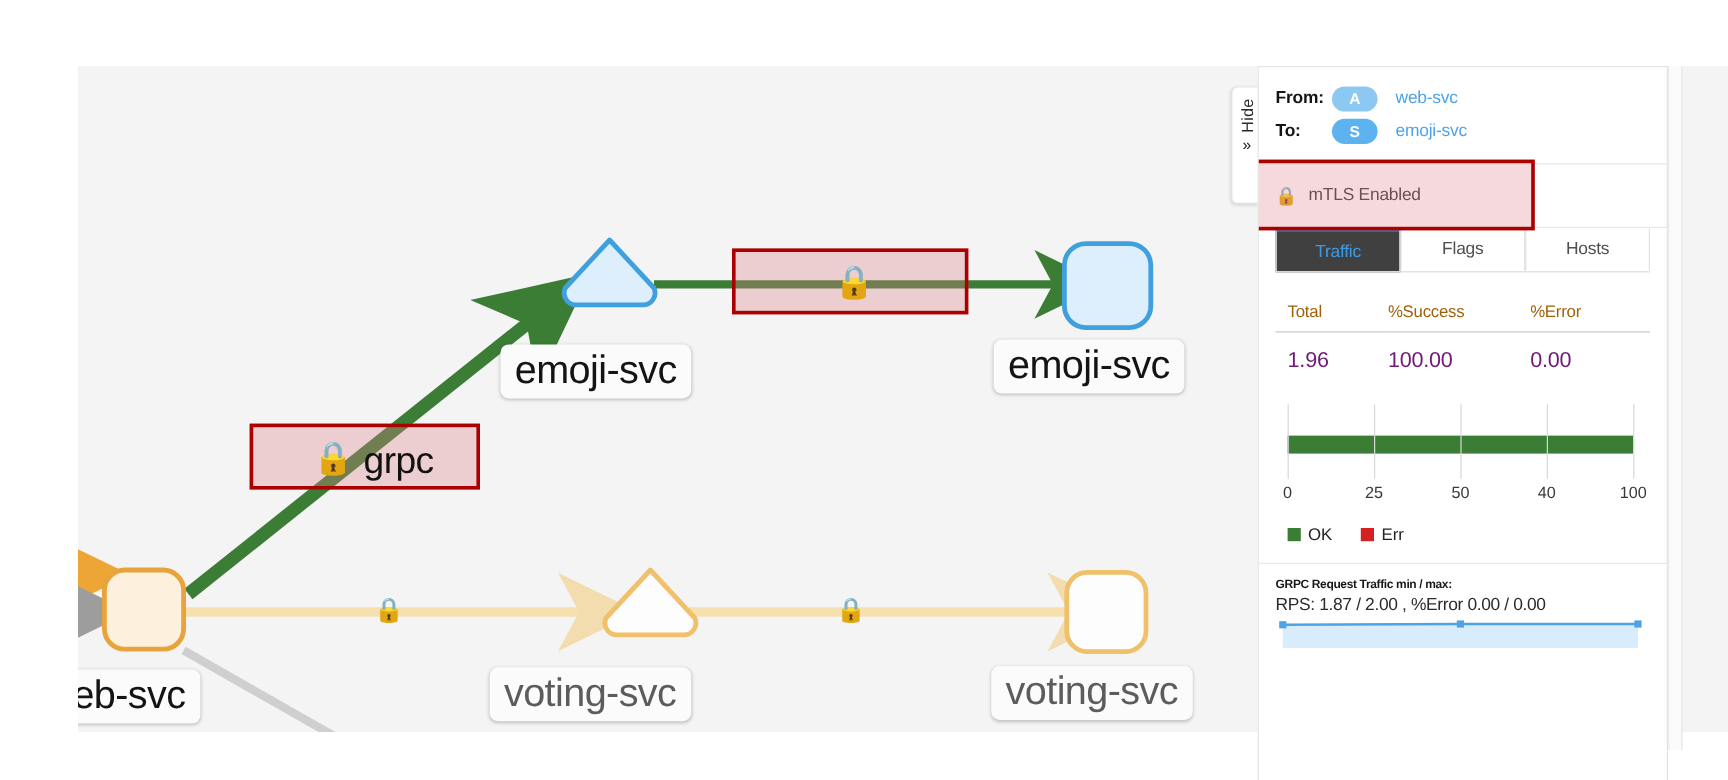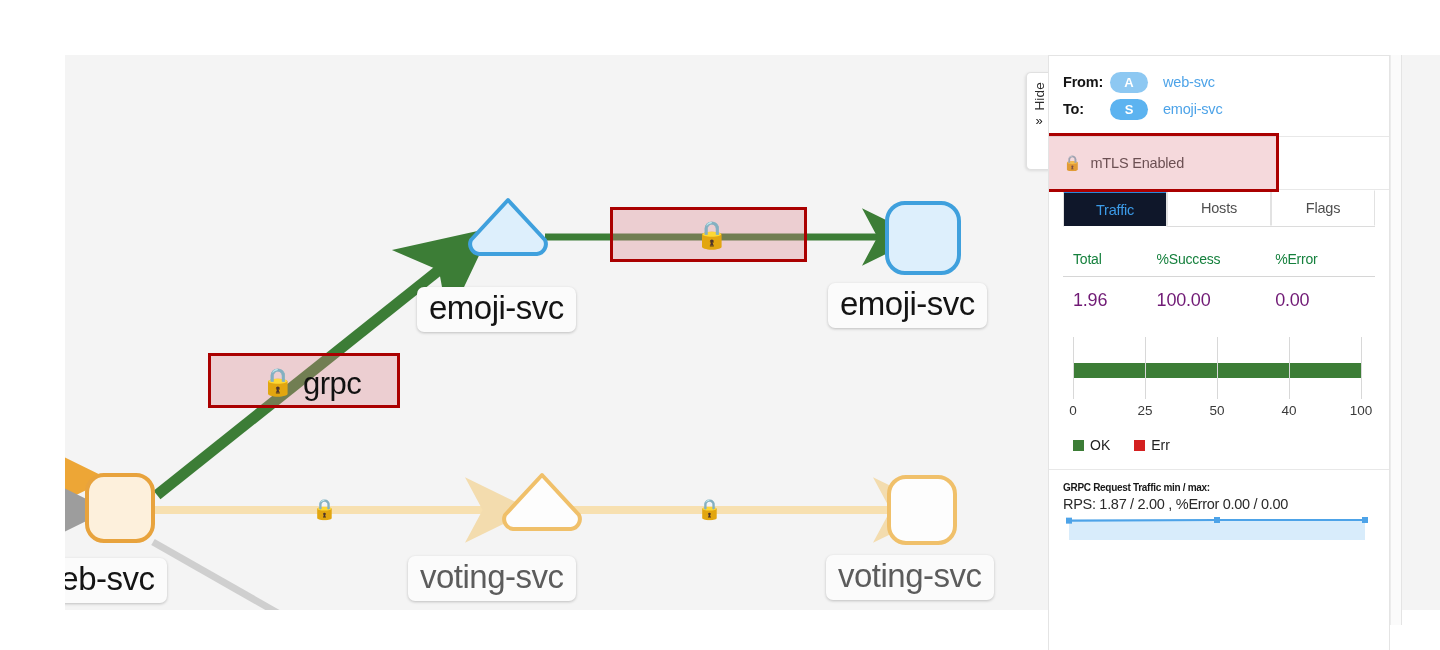--- a/index.html
+++ b/index.html
@@ -68,29 +68,29 @@
 
   
   .tabs{display:flex;margin:0 14px;border-bottom:1px solid #dcdcdc;}
   .tab{
     flex:1;text-align:center;padding:9px 0 8px;font-size:14.5px;
     color:#4f4f4f;border:1px solid transparent;box-sizing:border-box;
     letter-spacing:-.2px;cursor:pointer;
   }
   .tab.active{
     color:#3c9be8;border-top:3px solid #2a87d8;border-left:1px solid #e2e2e2;
-    border-right:1px solid #e2e2e2;border-bottom:1px solid #fff;background:#0f172a;
+    border-right:1px solid #e2e2e2;border-bottom:1px solid #fff;background:#404040;
     margin-bottom:-1px;
   }
   .tab:not(.active){border-left:1px solid #e2e2e2;border-right:1px solid #e2e2e2;}
 
   .sec-title{font-size:14.5px;font-weight:700;color:#181818;letter-spacing:-.3px;}
   .rate-table{width:100%;border-collapse:collapse;margin-top:10px;}
   .rate-table th{
-    font-size:14px;font-weight:400;color:#15803d;text-align:left;
+    font-size:14px;font-weight:400;color:#a16207;text-align:left;
     padding:0 0 9px 0;letter-spacing:-.2px;
   }
   .rate-table thead tr{border-bottom:1px solid #d6d6d6;}
   .rate-table td{font-size:18px;color:#701a75;padding:13px 0 0 0;letter-spacing:-.2px;}
   .col1{width:30%;padding-left:10px!important;}
   .col2{width:38%;}
   .col3{width:32%;}
 
   
   .chart-area{margin-top:26px;position:relative;height:96px;}
@@ -222,22 +222,22 @@
     <div class="mtls-row">
       <span class="lock-glyph">🔒</span>
       <span>mTLS Enabled</span>
     </div>
   </div>
 
   <div class="divider"></div>
 
   <div class="tabs">
     <div class="tab active">Traffic</div>
+    <div class="tab">Flags</div>
     <div class="tab">Hosts</div>
-    <div class="tab">Flags</div>
   </div>
 
   <div class="panel-sect" style="padding-top:14px;">
 
     <table class="rate-table">
       <thead>
         <tr>
           <th class="col1">Total</th>
           <th class="col2">%Success</th>
           <th class="col3">%Error</th>

